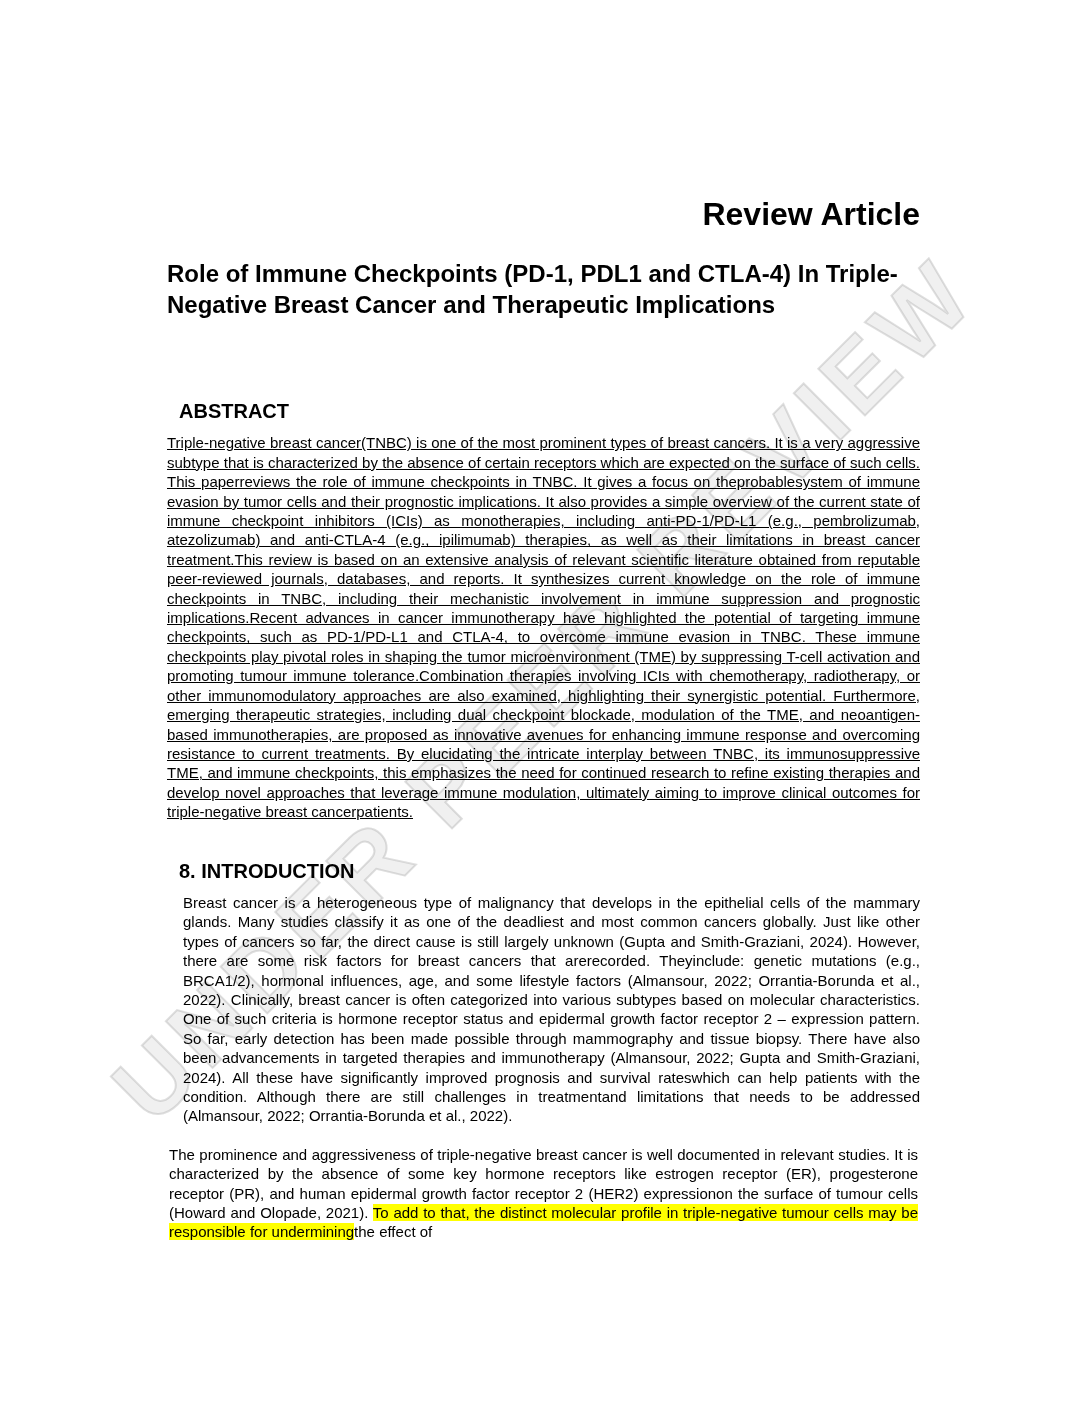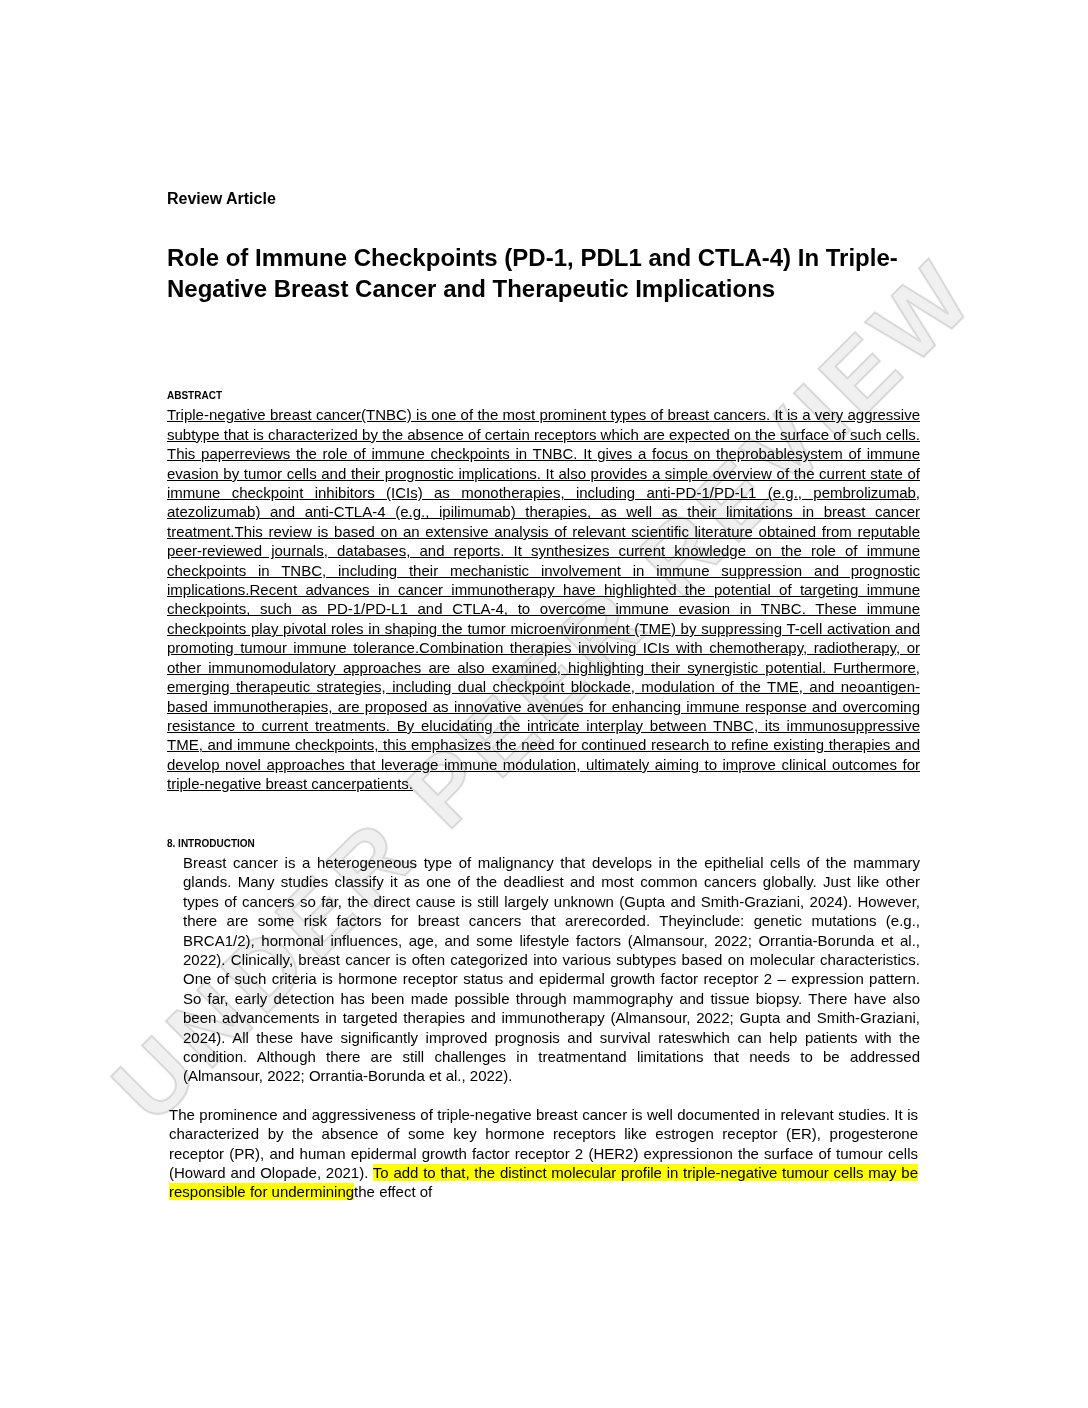--- a/index.html
+++ b/index.html
@@ -30,37 +30,38 @@
     z-index: 0;
     user-select: none;
     pointer-events: none;
   }
   .content {
     position: relative;
     z-index: 1;
     padding: 183px 168px 0 167px;
   }
   .article-type {
-    font-size: 16px;
+    font-size: 32px;
     font-weight: bold;
+    text-align: right;
     line-height: 31px;
-    margin: 0 0 28px 0;
+    margin: 16px 0 28px 0;
   }
   .doc-title {
     font-size: 24px;
     font-weight: bold;
     text-align: left;
     line-height: 31px;
     margin: 0 0 82px 0;
   }
   .section-heading {
-    font-size: 10px;
+    font-size: 20px;
     font-weight: bold;
     line-height: 19.4px;
-    margin: 0;
+    margin: 12px;
   }
   .body-text {
     font-size: 15px;
     line-height: 19.4px;
     text-align: justify;
     margin: 2px;
   }
   .abstract-body {
     margin: 0 0 40px 0;
     text-decoration: underline;

